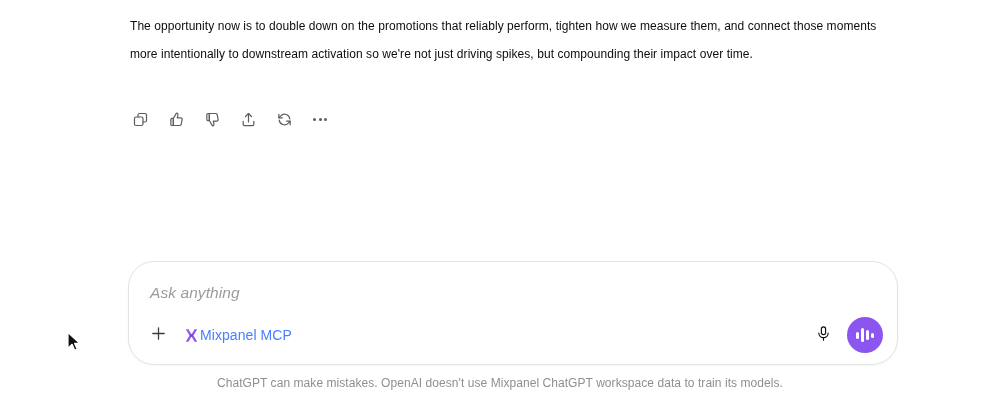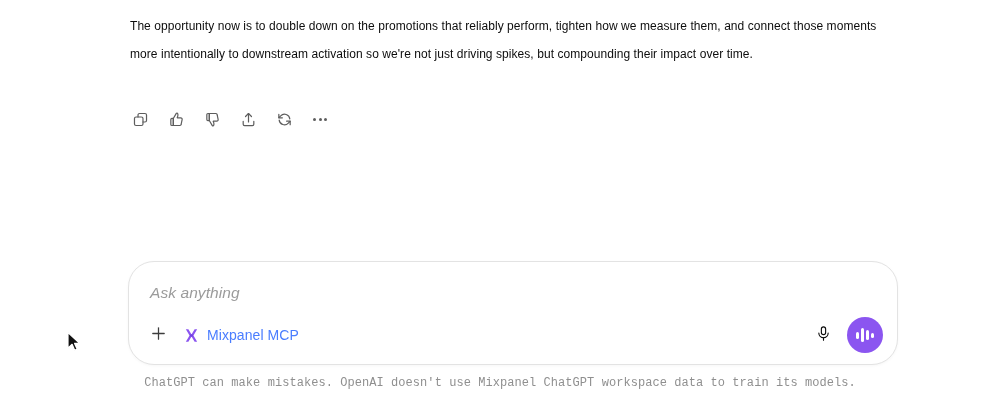--- a/index.html
+++ b/index.html
@@ -116,21 +116,20 @@
     border: none;
     background: transparent;
     border-radius: 50%;
     cursor: pointer;
     padding: 0;
     color: #3d3d3d;
   }
   .mcp-chip {
     display: flex;
     align-items: center;
-    gap: 7px;
     padding: 3px 7px 3px 4px;
     border-radius: 14px;
     cursor: pointer;
     background: transparent;
     border: none;
   }
   .mcp-logo {
     width: 17px;
     height: 17px;
     display: block;
@@ -193,21 +192,20 @@
   
   .footer-note {
     position: absolute;
     left: 0;
     right: 0;
     top: 376px;
     text-align: center;
     font-size: 12px;
     color: #8f8f8f;
     letter-spacing: 0.005em;
-    font-family: Liberation Mono, monospace;
   }
 
   
   .cursor {
     position: absolute;
     left: 66px;
     top: 331px;
     width: 16px;
     height: 22px;
     pointer-events: none;

